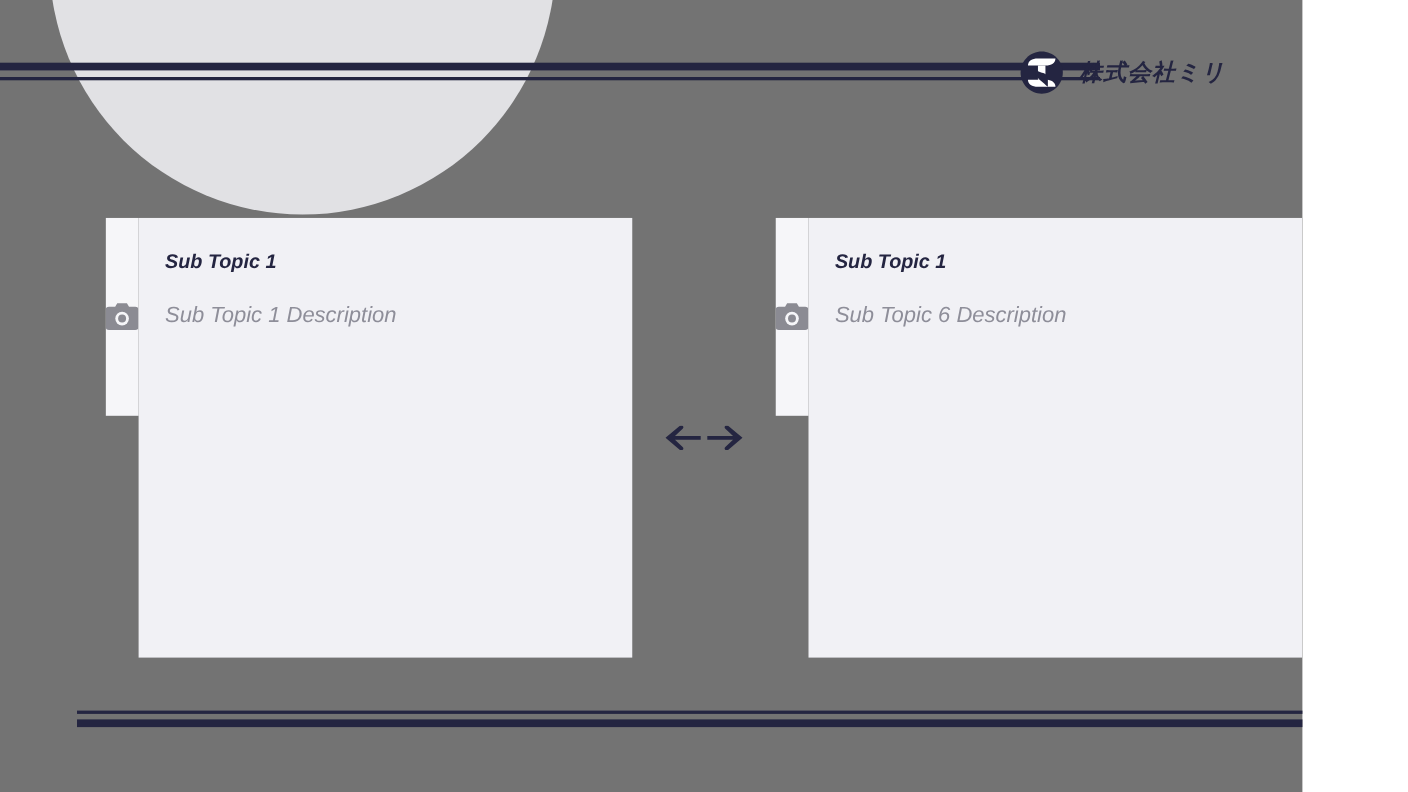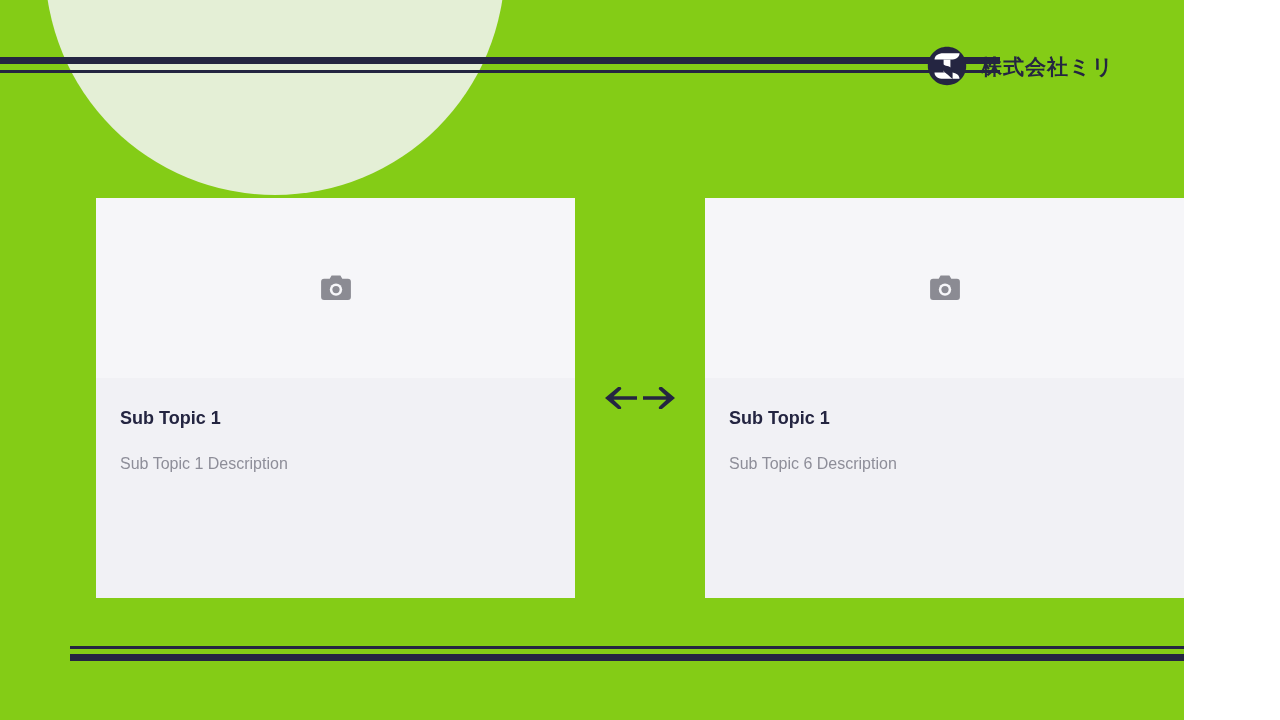--- a/index.html
+++ b/index.html
@@ -11,22 +11,23 @@
     height: 720px;
     background: #ffffff;
     font-family: "Liberation Sans", sans-serif;
     overflow: hidden;
   }
 
   #slide {
     position: relative;
     width: 1184px;
     height: 720px;
-    background: #84cc16;
+    background: #737373;
     overflow: hidden;
+    font-style: italic;
   }
 
   
   .deco-circle {
     position: absolute;
     left: 45px;
     top: -265px;
     width: 460px;
     height: 460px;
     border-radius: 50%;
@@ -95,21 +96,21 @@
     width: 1088px;
     height: 400px;
   }
 
   .card {
     position: absolute;
     top: 0;
     width: 479px;
     height: 400px;
     display: flex;
-    flex-direction: column;
+    flex-direction: row;
     overflow: hidden;
   }
   .card-left  { left: 0; }
   .card-right { left: 609px; }
 
   .card-media {
     height: 180px;
     background: #f6f6f9;
     display: flex;
     align-items: center;
@@ -122,21 +123,21 @@
     box-sizing: border-box;
   }
   .card-title {
     font-size: 18px;
     font-weight: bold;
     color: #242541;
     margin: 0 0 24px 0;
     line-height: 1.2;
   }
   .card-desc {
-    font-size: 16px;
+    font-size: 20px;
     color: #8e8e99;
     margin: 0;
     line-height: 1.3;
   }
 
   .camera-icon svg { display: block; }
 
   
   .arrows {
     position: absolute;

